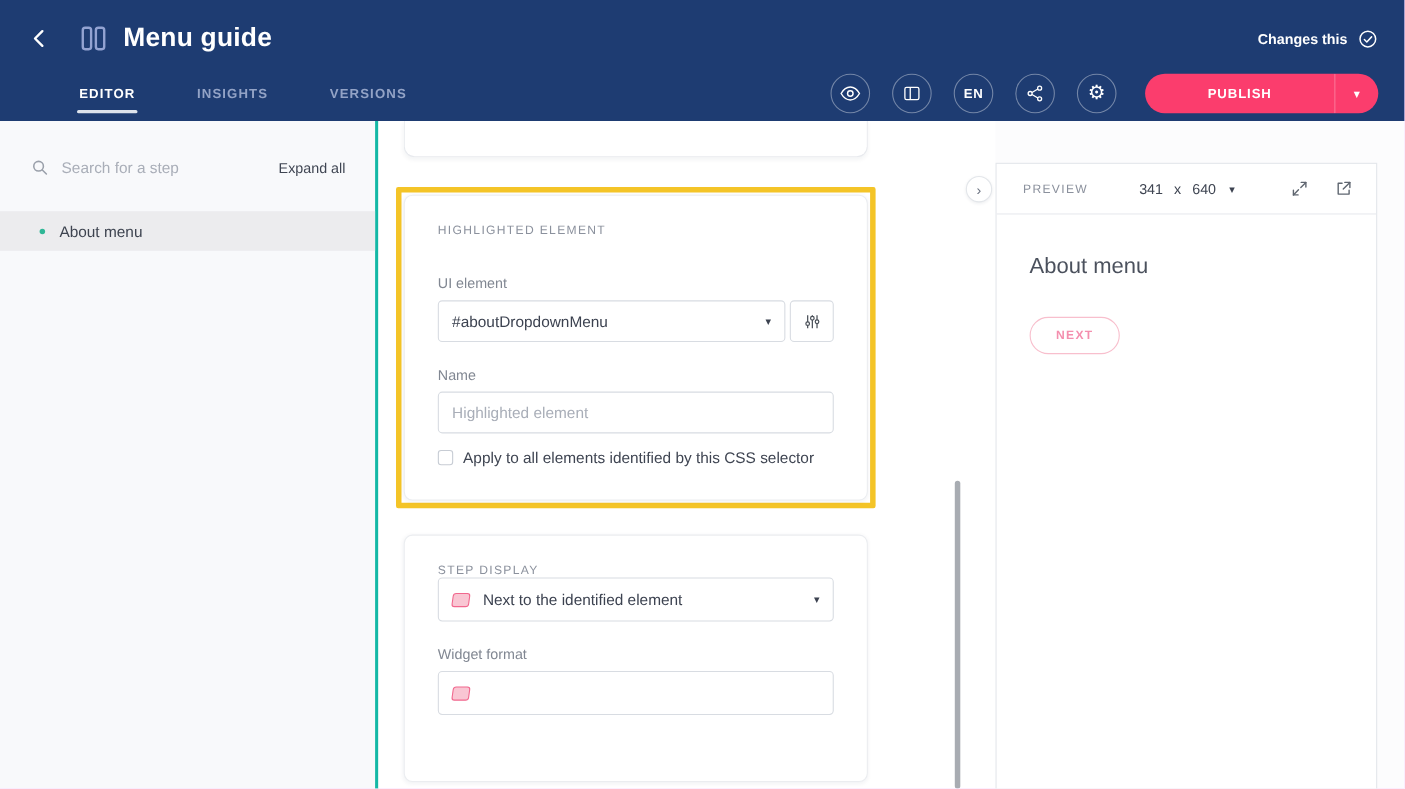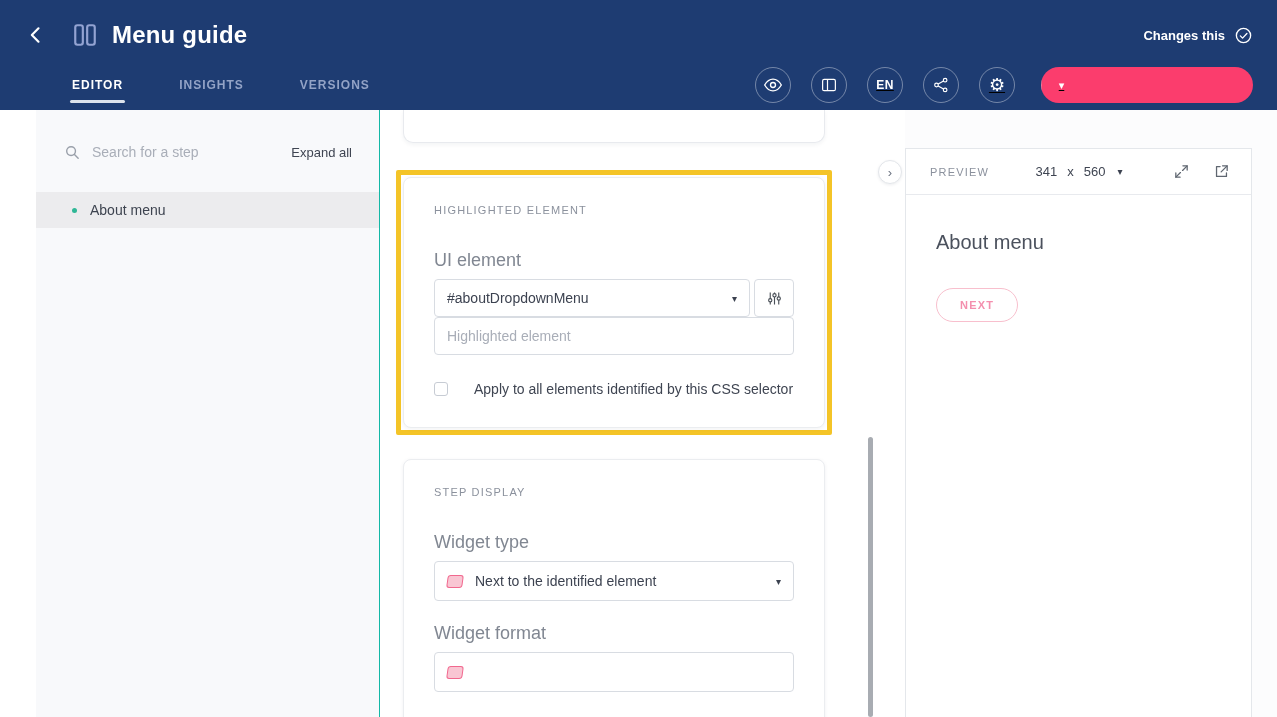--- a/index.html
+++ b/index.html
@@ -15,63 +15,63 @@
   .logo { width:30px; height:30px; margin-left:20px; display:flex; align-items:center; justify-content:center; }
   .app-title { color:#fff; font-size:24px; font-weight:700; margin-left:12px; letter-spacing:.2px; }
   .changes-saved { margin-left:auto; display:flex; align-items:center; gap:9px; }
   .changes-saved-text { color:#fff; font-size:13px; font-weight:700; }
 
   .tb-row2 { height:50px; display:flex; align-items:center; padding:0 24px 0 72px; }
   .tab { font-size:12px; font-weight:700; letter-spacing:1px; color:#93a3c6; margin-right:56px; position:relative; cursor:pointer; }
   .tab.active { color:#fff; }
   .tab.active::after { content:''; position:absolute; left:-2px; right:-2px; bottom:-11px; height:3px; background:#dde3ec; border-radius:3px; }
 
-  .tb-actions { margin-left:auto; display:flex; align-items:center;text-decoration:underline; }
+  .tb-actions { margin-left:auto; display:flex; align-items:center; }
   .circle-btn { width:36px; height:36px; border-radius:50%; border:1px solid rgba(255,255,255,.38); background:transparent; display:flex; align-items:center; justify-content:center; margin-left:20px; cursor:pointer; color:#fff; }
   .circle-btn:first-child { margin-left:0; }
   .en-label { font-size:12px; font-weight:700; color:#fff; letter-spacing:.5px; }
   .gear-glyph { color:#fff; font-size:18px; line-height:1; font-family:"DejaVu Sans", sans-serif; }
   .build-btn { margin-left:22px; height:36px; border-radius:18px; border:1px solid rgba(255,255,255,.55); background:transparent; color:#fff; font-size:12px; font-weight:700; letter-spacing:.6px; padding:0 22px; cursor:pointer; font-family:inherit; }
   .publish-btn { margin-left:26px; height:36px; width:212px; border-radius:18px; background:var(--pink,#fb3d6d); border:none; display:flex; align-items:stretch; overflow:hidden; padding:0; cursor:pointer; }
   .publish-main { flex:1; display:flex; align-items:center; justify-content:center; color:#fff; font-size:12px; font-weight:700; letter-spacing:.8px; }
   .publish-caret { width:40px; border-left:1px solid rgba(255,255,255,.28); display:flex; align-items:center; justify-content:center; color:#fff; font-size:11px; }
 
   
   .content { flex:1; display:flex; position:relative; background:#fff; min-height:0; }
 
   
-  .sidebar { width:344px; flex:none; background:#f8f9fb; border-right:1px solid #14b8a6; padding-top:22px;margin-left:36px; }
+  .sidebar { width:344px; flex:none; background:#f8f9fb; border-right:3px solid #14b8a6; padding-top:22px; }
   .search-row { display:flex; align-items:center; padding:0 27px 0 28px; height:40px; }
   .search-input { flex:1; border:none; background:transparent; font-size:14px; color:#3f4552; margin-left:11px; outline:none; font-family:inherit; min-width:0; }
   .search-input::placeholder { color:#a9aeb8; }
   .expand-all { font-size:13px; color:#3f4552; cursor:pointer; white-space:nowrap; background:none; border:none; font-family:inherit; }
   .steps { margin-top:20px; list-style:none; }
   .step-item { height:36px; display:flex; align-items:center; padding-left:36px; gap:13px; font-size:14px; color:#3e4450; cursor:pointer; }
   .step-item.selected { background:#ececee; }
   .dot { width:5px; height:5px; border-radius:50%; flex:none; }
   .dot-active { background:var(--teal,#2fb796); }
   .dot-muted { background:var(--muted_dot,#98a1a9); }
 
   
   .main { flex:1; position:relative; background:#fff; overflow:hidden; min-width:0; }
   .cards { width:422px; margin-left:23px; }
   .card { background:#fff; border:1px solid #ebedf0; border-radius:8px; box-shadow:0 1px 4px rgba(25,35,65,.06); }
   .partial-card { height:33px; border:1px solid #e8eaee; border-top:none; border-radius:0 0 10px 10px; box-shadow:0 2px 4px rgba(25,35,65,.05); background:#fff; }
   .highlight-ring { margin:27px -7px 0; border:5px solid var(--highlight,#f4c427); border-radius:2px; padding:2px; }
   .card-inner { padding:26px 30px 30px; }
   .section-title { font-size:11px; font-weight:400; letter-spacing:1.2px; color:#8b919d; }
-  .field-label { font-size:18px; color:#818792; margin-top:34px; margin-bottom:8px; }
+  .field-label { font-size:13px; color:#818792; margin-top:34px; margin-bottom:8px; }
   .field-label.tight { margin-top:22px; }
   .select-row { display:flex; gap:4px; }
   .select { flex:1; height:38px; border:1px solid #d8dce2; border-radius:4px; display:flex; align-items:center; padding:0 12px; font-size:14px; color:#3c4250; background:#fff; cursor:pointer; min-width:0; }
   .select .caret { margin-left:auto; color:#3c4250; font-size:10px; }
   .tune-btn { width:40px; height:38px; flex:none; border:1px solid #d8dce2; border-radius:4px; background:#fff; display:flex; align-items:center; justify-content:center; cursor:pointer; }
   .text-input { width:100%; height:38px; border:1px solid #d8dce2; border-radius:4px; padding:0 12px; font-size:14px; color:#3c4250; outline:none; font-family:inherit; background:#fff; }
   .text-input::placeholder { color:#a9aeb8; }
-  .checkbox-row { display:flex; align-items:center; gap:26px; margin-top:26px; cursor:pointer; }
+  .checkbox-row { display:flex; align-items:center; gap:9px; margin-top:14px; cursor:pointer; }
   .checkbox { width:14px; height:14px; border:1px solid #c7ccd4; border-radius:3px; background:#fff; flex:none; }
   .checkbox-label { font-size:14px; color:#3f4552; }
   .step-card { margin-top:24px; }
   .step-card .card-inner { padding-bottom:60px; }
   .widget-select { height:40px; gap:12px; }
   .widget-icon { width:16px; height:13px; border:1.5px solid #f1688e; background:#f9c6d3; border-radius:3px; transform:skewX(-8deg); flex:none; }
   .main-scrollbar { position:absolute; right:32px; top:327px; bottom:0; width:5px; border-radius:3px; background:#a8acb2; cursor:pointer; }
 
   
   .collapse-btn { position:absolute; left:878px; top:50px; width:24px; height:24px; border-radius:50%; background:#fff; border:1px solid #e3e6ea; box-shadow:0 1px 3px rgba(25,35,65,.08); display:flex; align-items:center; justify-content:center; color:#6b7280; font-size:13px; cursor:pointer; z-index:5; padding:0; }
@@ -154,20 +154,21 @@
                 <circle cx="17.5" cy="18.5" r="2.4"></circle>
                 <line x1="8.2" y1="10.8" x2="15.4" y2="6.6"></line>
                 <line x1="8.2" y1="13.2" x2="15.4" y2="17.4"></line>
               </svg>
           </span>
         </button>
         <button class="circle-btn">
           <span class="gear-glyph">⚙</span>
         </button>
         <div class="publish-btn">
+          <span class="publish-main">PUBLISH</span>
           <span class="publish-caret">
               <span>▾</span>
             </span>
         </div>
       </div>
     </div>
   </header>
 
   <div class="content">
 
@@ -212,35 +213,35 @@
                         <line x1="12" y1="3.5" x2="12" y2="20.5"></line>
                         <line x1="18" y1="3.5" x2="18" y2="20.5"></line>
                         <circle cx="6" cy="14.5" r="2.3" fill="#ffffff"></circle>
                         <circle cx="12" cy="7.5" r="2.3" fill="#ffffff"></circle>
                         <circle cx="18" cy="12" r="2.3" fill="#ffffff"></circle>
                       </svg>
                   </span>
                 </button>
               </div>
 
+              <div class="field-label tight">Name</div>
               <input class="text-input" type="text" placeholder="Highlighted element" style="">
 
               <div class="checkbox-row">
                 <span class="checkbox"></span>
                 <span class="checkbox-label">Apply to all elements identified by this CSS selector</span>
               </div>
             </div>
           </section>
         </div>
 
         <section class="card step-card">
           <div class="card-inner">
             <h2 class="section-title">STEP DISPLAY</h2>
 
-            <div class="field-label">Widget type</div>
             <div class="select widget-select">
               <span class="widget-icon"></span>
               <span>Next to the identified element</span>
               <span class="caret">▾</span>
             </div>
 
             <div class="field-label tight">Widget format</div>
             <div class="select widget-select">
               <span class="widget-icon"></span>
             </div>
@@ -255,21 +256,21 @@
       <span>›</span>
     </button>
 
     <div class="preview-wrap">
       <div class="preview-card">
         <div class="preview-header">
           <span class="preview-label">PREVIEW</span>
           <div class="preview-dims">
             <span>341</span>
             <span>x</span>
-            <span>560</span>
+            <span>640</span>
             <span class="caret">▾</span>
           </div>
           <div class="preview-header-icons">
             <button class="icon-btn">
               <span>
                 <svg width="17" height="17" viewBox="0 0 24 24" fill="none" stroke="#5f6670" stroke-width="1.8" stroke-linecap="round" stroke-linejoin="round">
                     <path d="M14 4 H20 V10"></path>
                     <path d="M10 20 H4 V14"></path>
                     <line x1="20" y1="4" x2="13.5" y2="10.5"></line>
                     <line x1="4" y1="20" x2="10.5" y2="13.5"></line>

